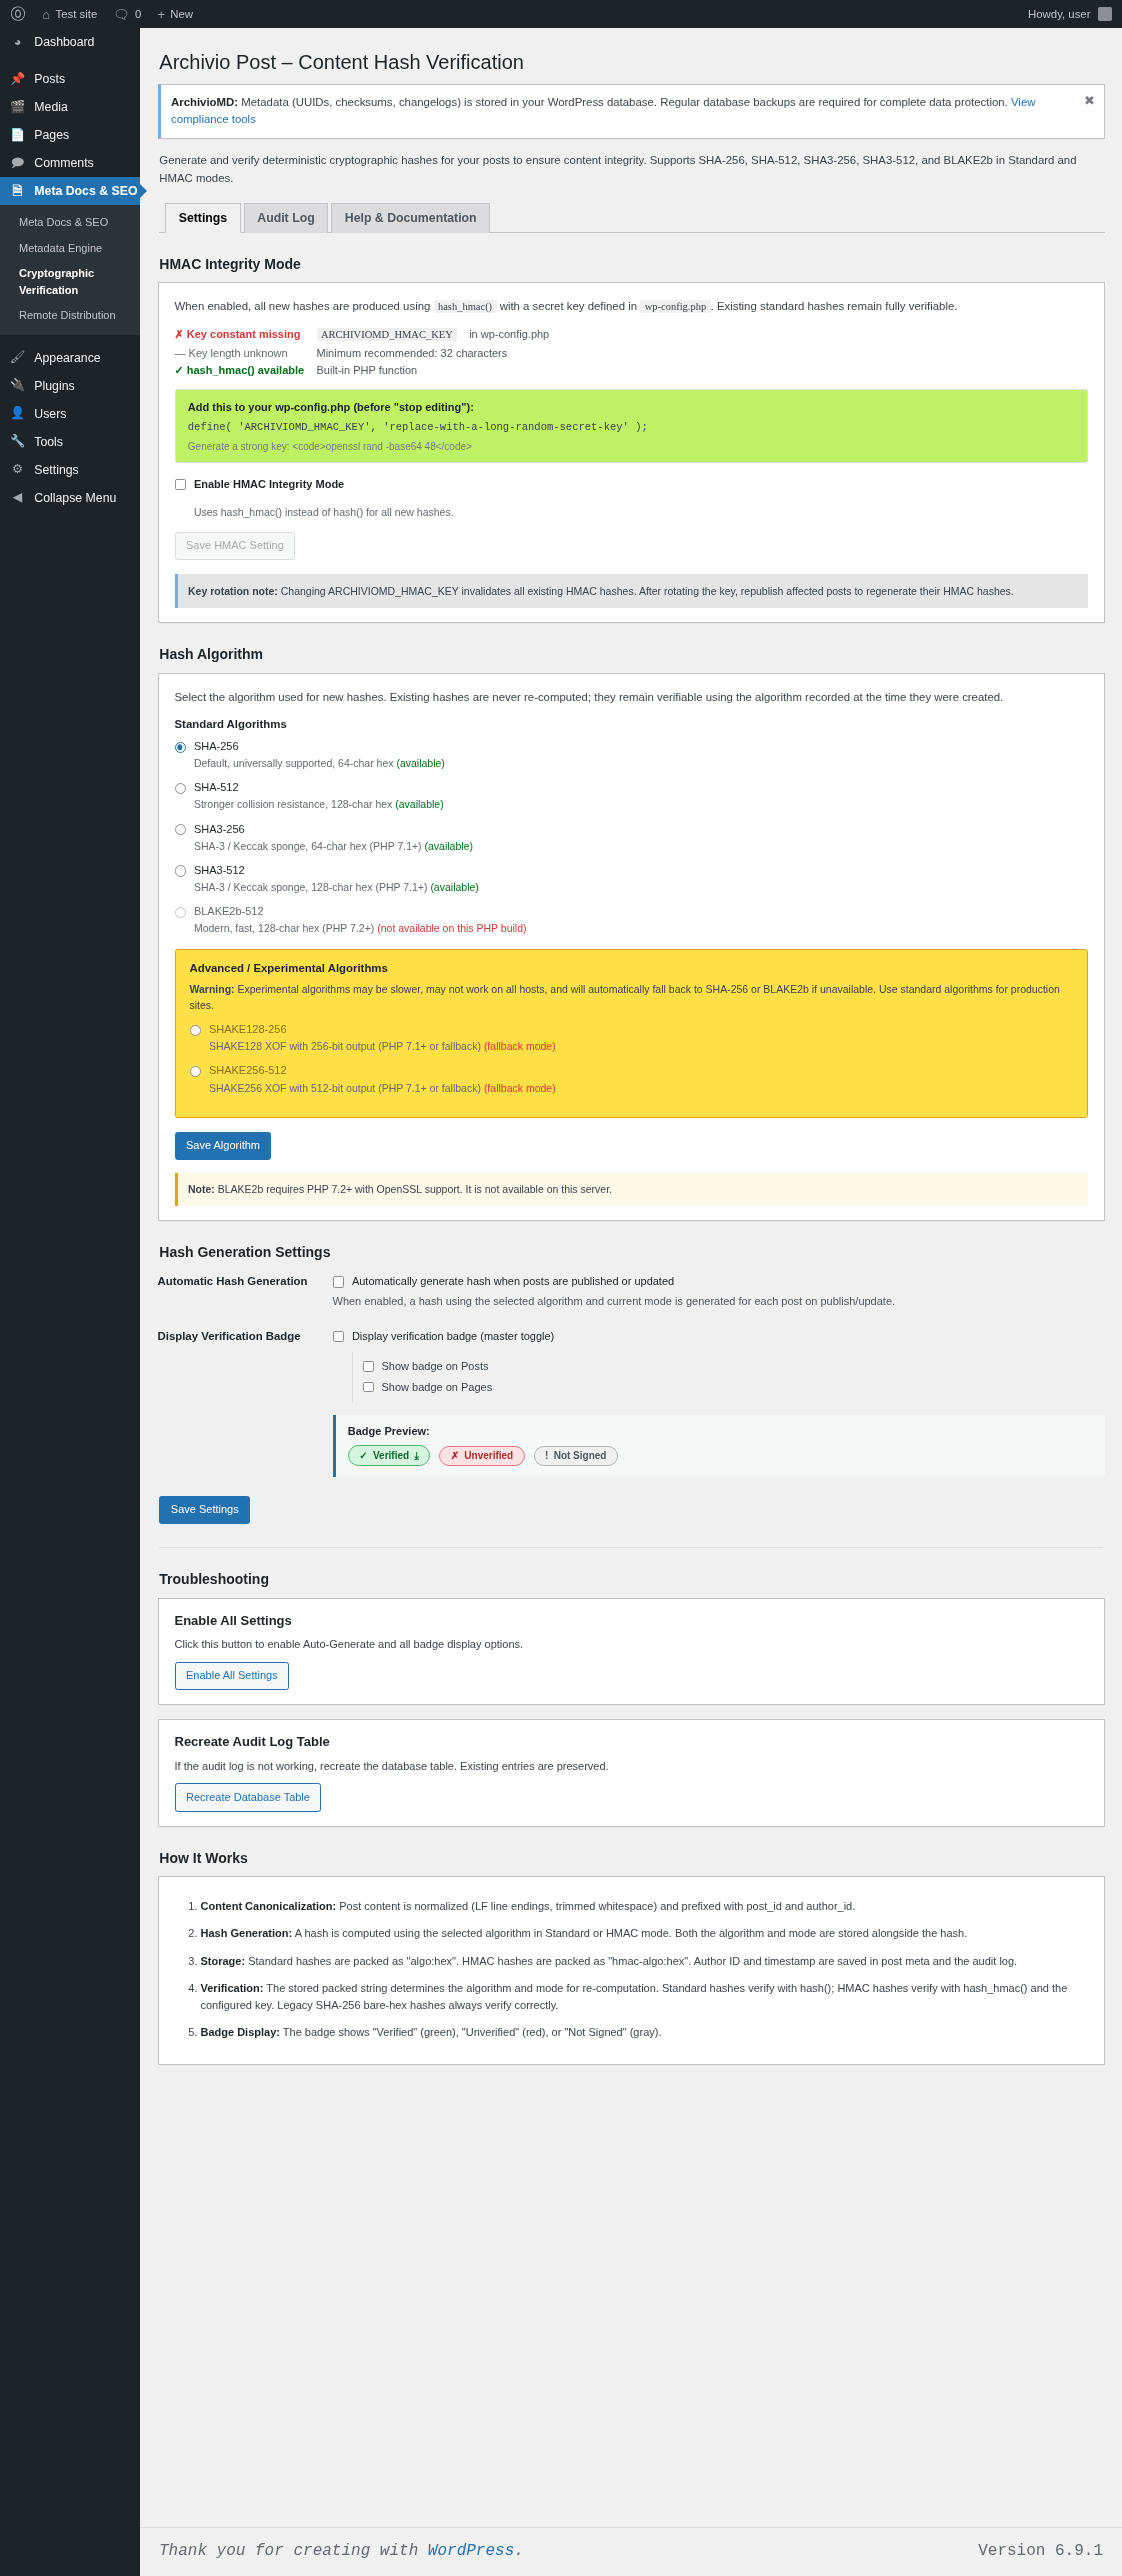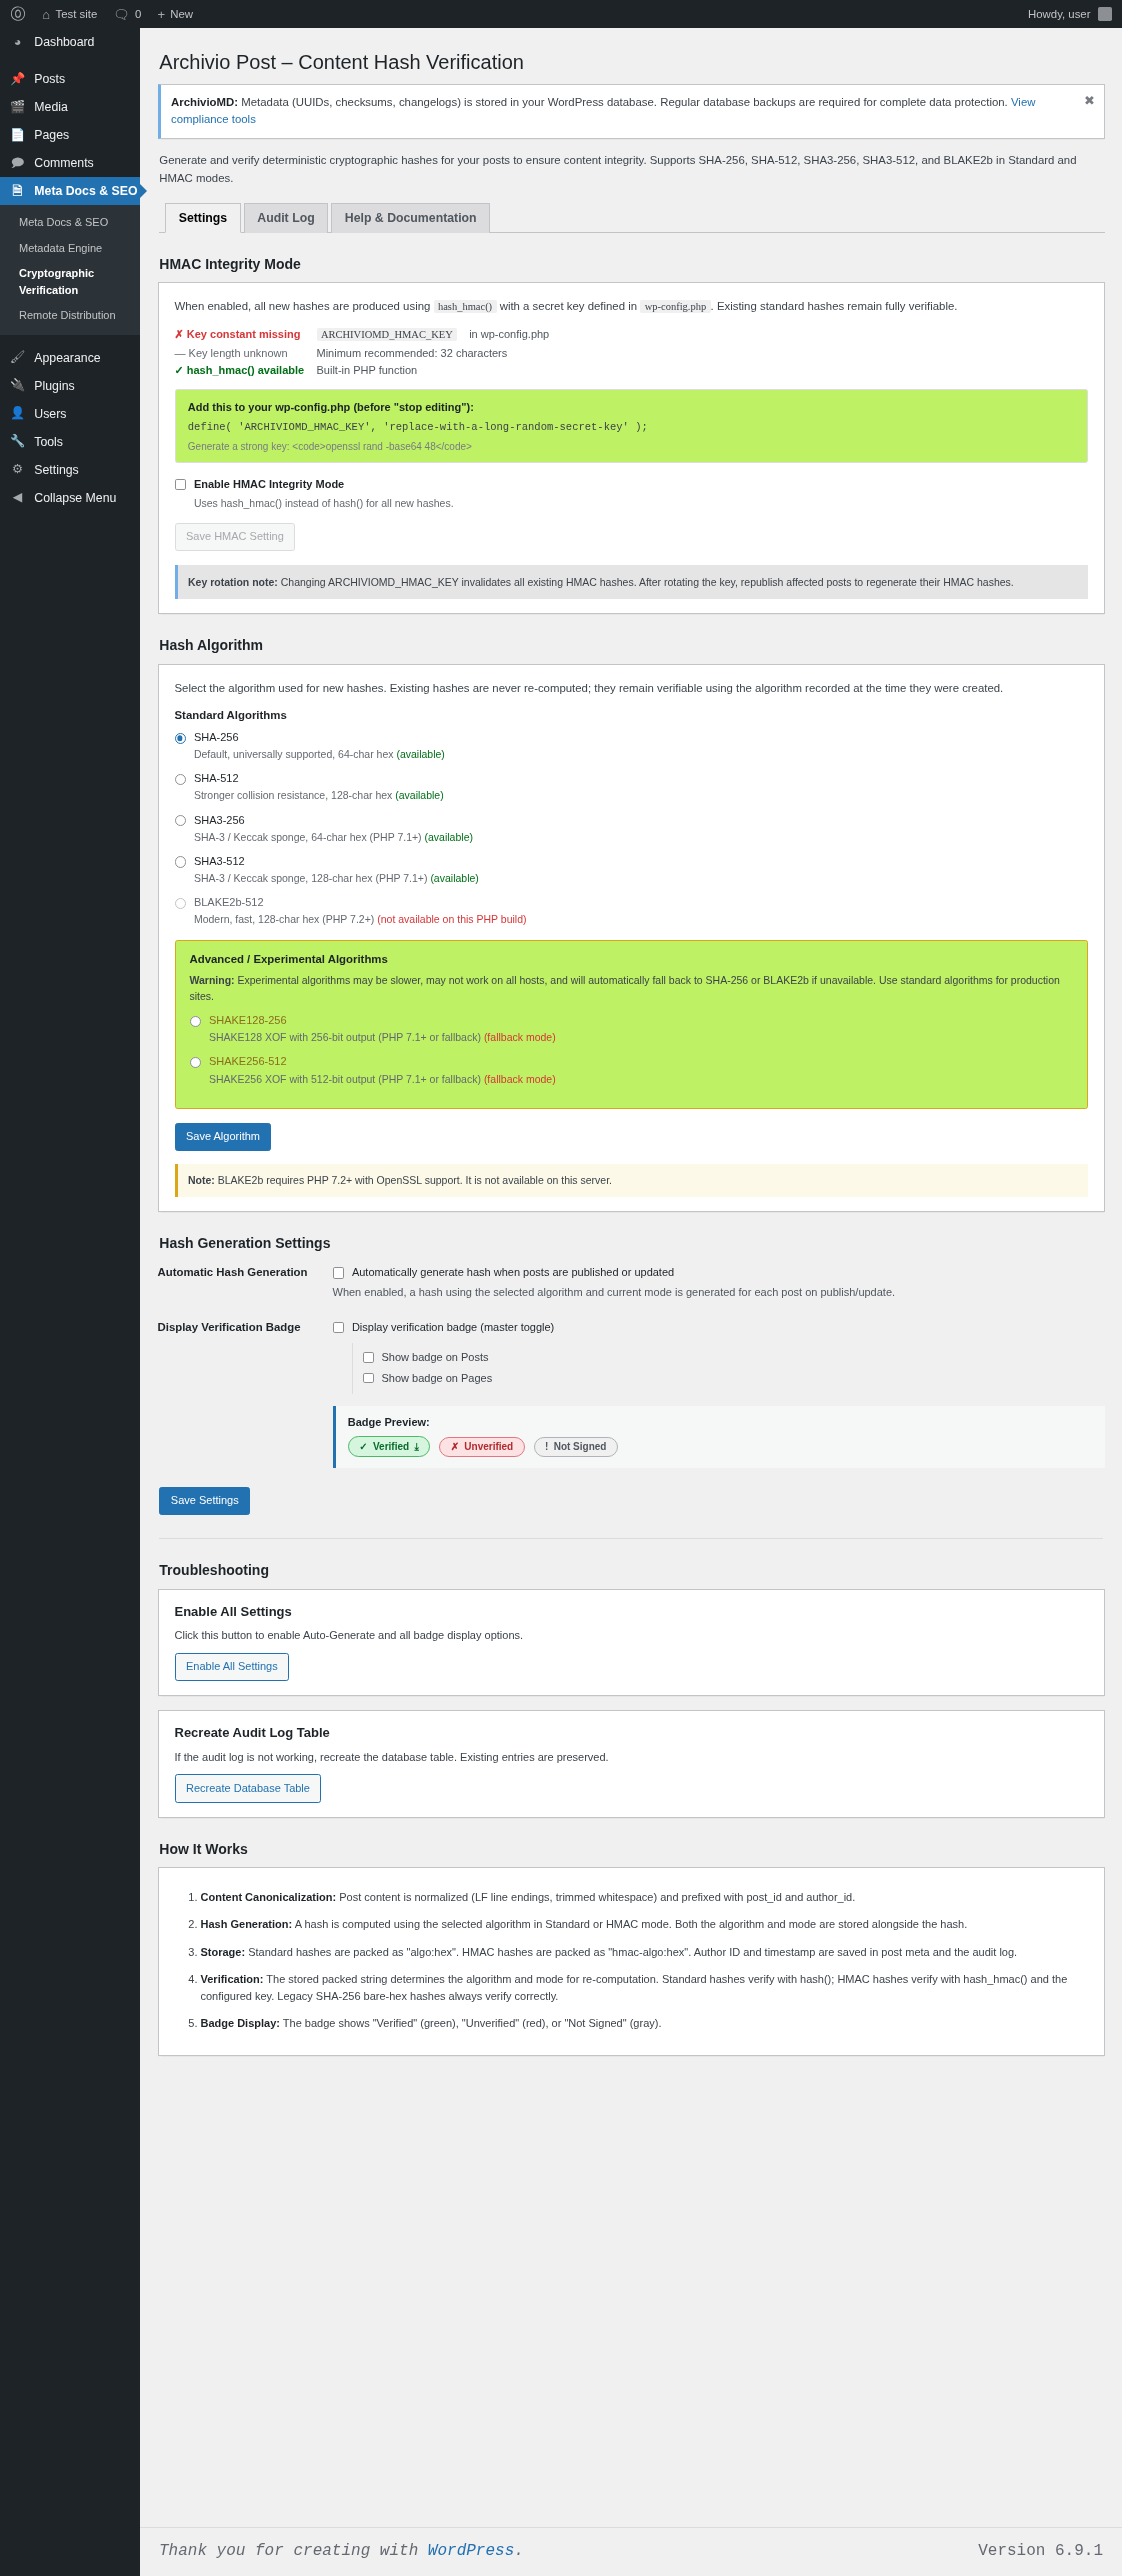--- a/index.html
+++ b/index.html
@@ -102,21 +102,21 @@
   .codebox .cb-code { font-family:"Liberation Mono", monospace; font-size:10.5px; color:#3c434a; margin-bottom:8px; }
   .codebox .cb-hint { font-size:10px; color:#787c82; }
 
   .check-row { display:flex; gap:8px; align-items:flex-start; margin:8.8px 0 12.3px 0; }
   .cbx {
     width:11.4px; height:11.4px; flex:0 0 11.4px; margin-top:1.8px;
     border:0.9px solid #8c8f94; background:#fff; border-radius:1.8px;
   }
   .cbx.sm { width:10.5px; height:10.5px; flex:0 0 10.5px; }
   .check-main { font-size:11px; font-weight:700; color:#1d2327; line-height:1.4; }
-  .check-sub { font-size:10.5px; color:#646970; margin-top:3px; line-height:1.45; }
+  .check-sub { font-size:10.5px; color:#646970; margin-top:12px; line-height:1.45; }
 
   .btn {
     display:inline-block; font-size:11px; padding:4.4px 10.5px; border-radius:2.6px;
     border:0.9px solid #2271b1; color:#2271b1; background:#f6f7f7; cursor:pointer; line-height:1.6;
   }
   .btn-primary { background:#2271b1; border-color:#2271b1; color:#fff; }
   .btn-disabled { background:#f6f7f7; border-color:#dcdcde; color:#a7aaad; cursor:default; }
 
   .info-strip {
     background:#e5e5e5; border-left:3.5px solid #72aee6; padding:8.8px 10.5px;
@@ -140,21 +140,21 @@
     width:5.3px; height:5.3px; border-radius:50%; background:#2271b1;
   }
   .rdo.dim { border-color:#c3c4c7; }
   .r-title { font-size:11px; color:#1d2327; line-height:1.4; }
   .r-title.exp { color:#8a6d1f; }
   .r-desc { font-size:10.5px; color:#646970; margin-top:1.8px; line-height:1.45; }
   .avail { color:#007017; }
   .notavail { color:#d63638; }
 
   .exp-box {
-    background:#bef264; border:0.9px solid #dba617; border-radius:2.6px;
+    background:#fde047; border:0.9px solid #dba617; border-radius:2.6px;
     padding:12.3px 14px; margin:12.3px 0 14px 0;
   }
   .exp-box .eb-title { font-size:11.4px; font-weight:700; color:#1d2327; margin-bottom:7px; }
   .exp-box .eb-warn { font-size:10.5px; color:#3c434a; line-height:1.55; margin-bottom:8.8px; }
 
   
   .form-row { display:flex; align-items:flex-start; margin:14px 0 0 0; }
   .form-label { width:175px; flex:0 0 175px; font-size:11.4px; font-weight:700; color:#1d2327; padding-top:0.9px; }
   .form-field { flex:1; min-width:0; }
   .field-desc { font-size:11px; color:#50575e; margin-top:3.5px; line-height:1.5; }

